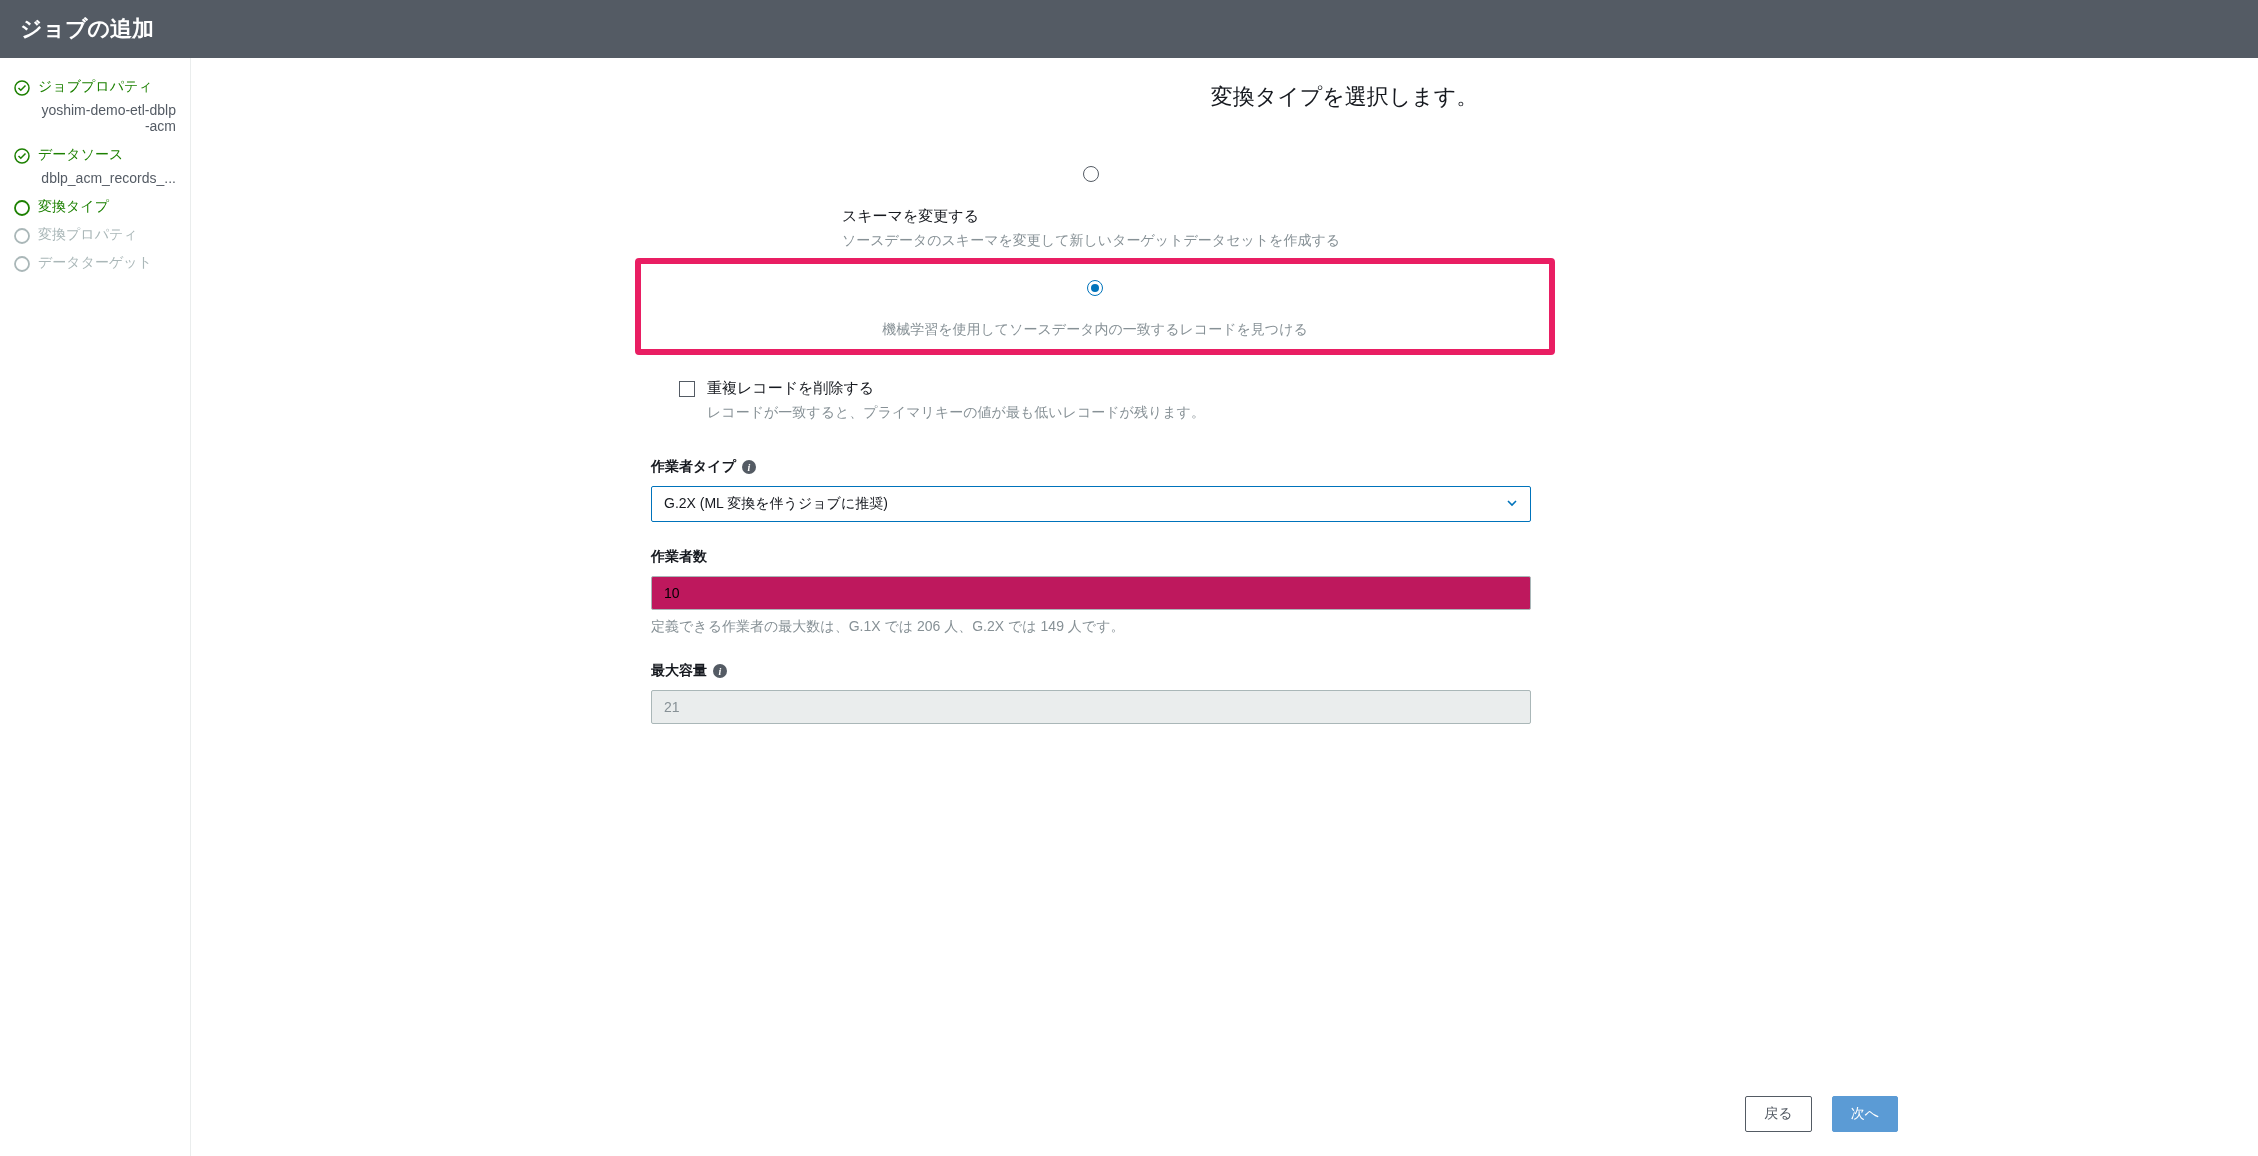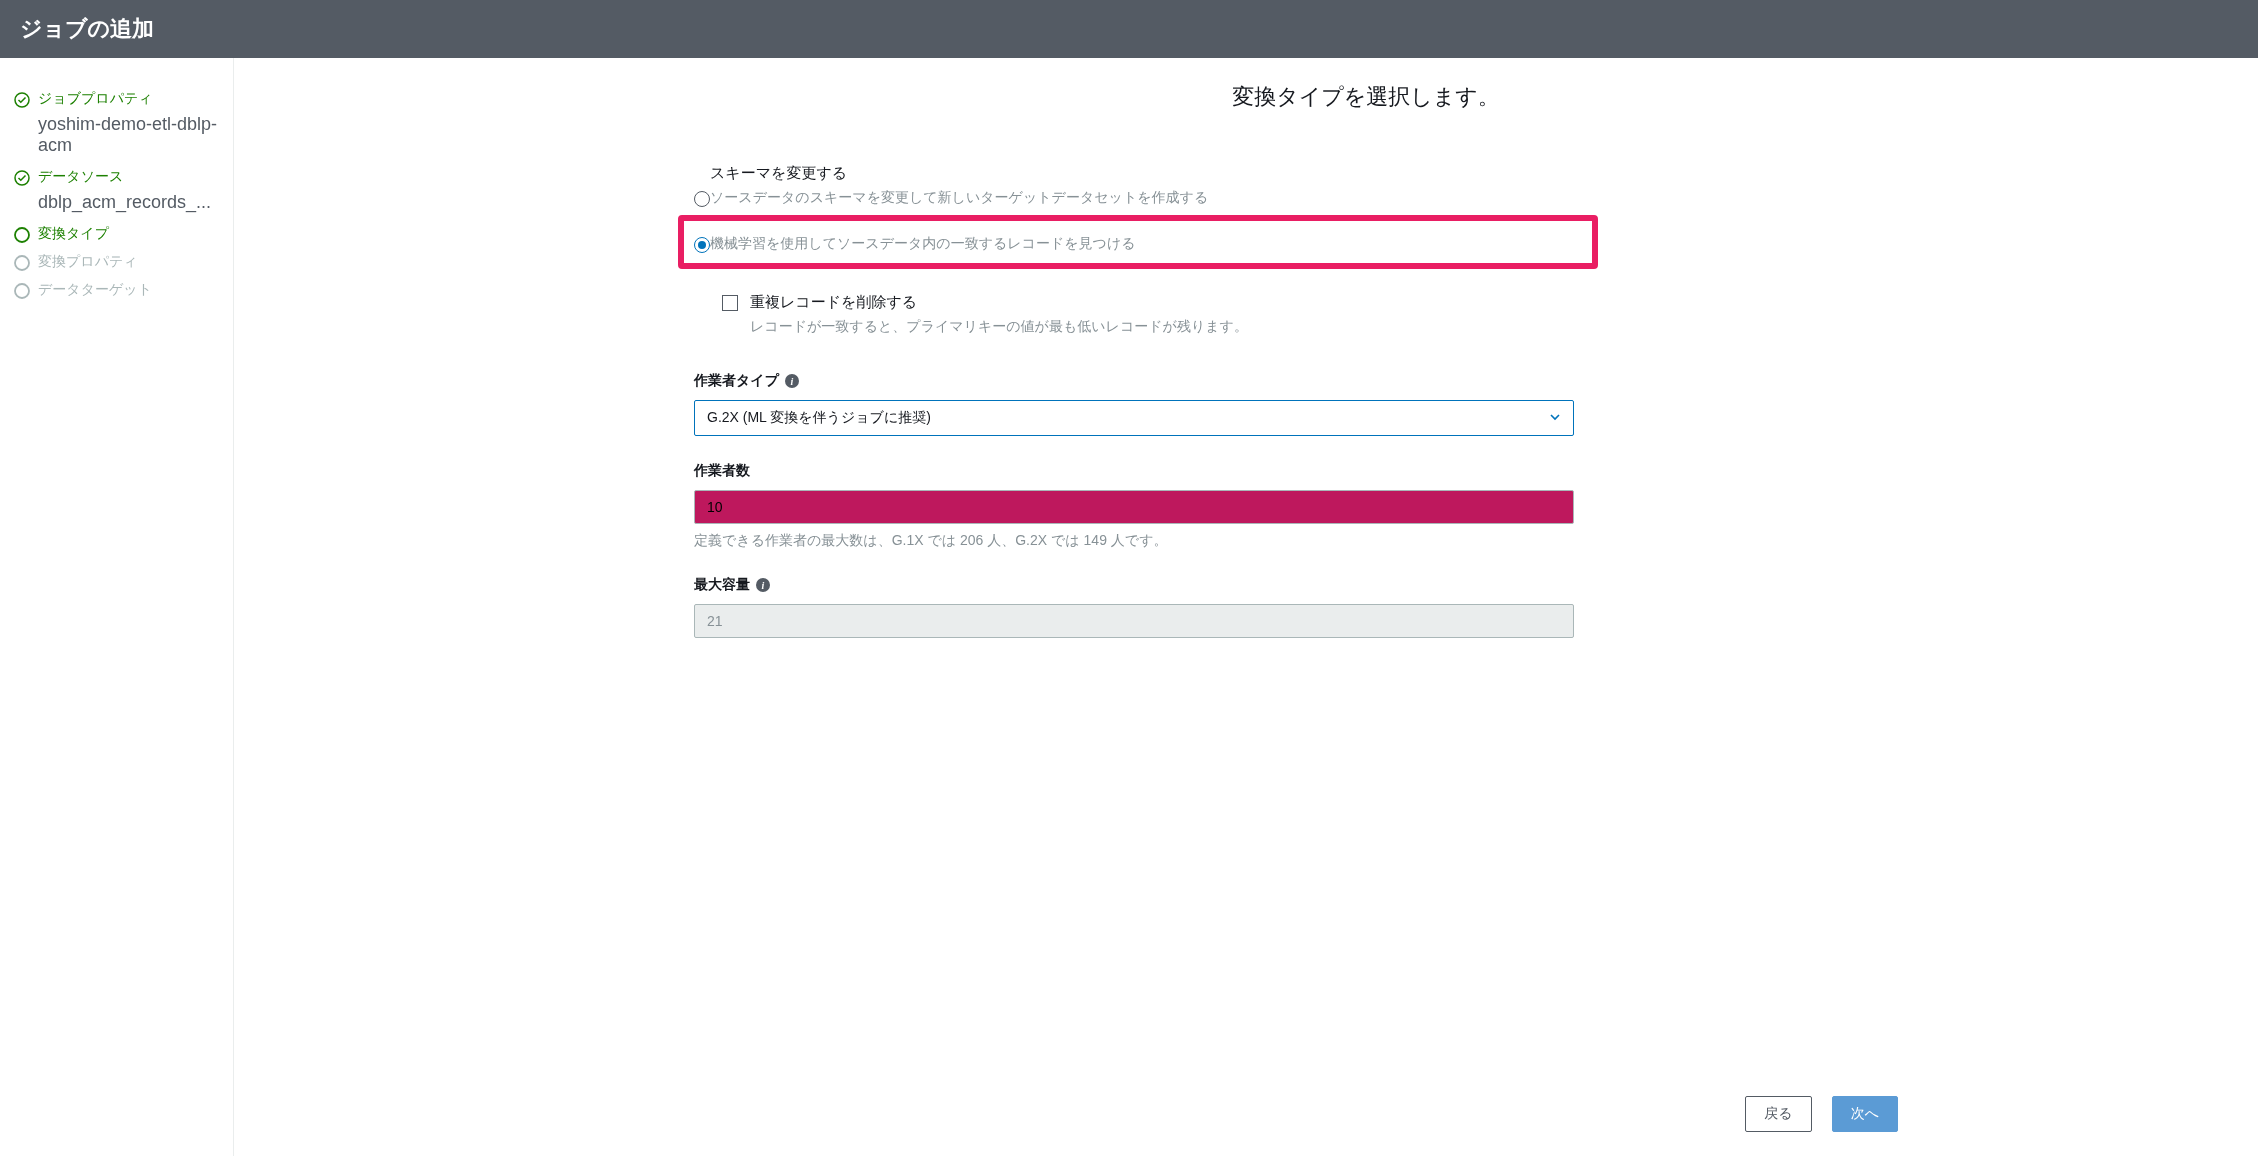--- a/index.html
+++ b/index.html
@@ -14,24 +14,25 @@
       color: #ffffff;
       padding: 14px 20px;
       font-size: 22px;
       font-weight: 600;
     }
     .layout {
       display: flex;
       min-height: calc(100vh - 58px);
     }
     .sidebar {
-      width: 234px;
-      padding: 32px 14px;
+      width: 191px;
+      padding: 20px 14px;
       border-right: 1px solid #eaeded;
       background: #ffffff;
+      text-align: right;
     }
     .step {
       display: flex;
       align-items: flex-start;
       gap: 8px;
       margin-bottom: 6px;
       font-size: 14px;
     }
     .step-icon {
       width: 16px;
@@ -39,21 +40,21 @@
       flex-shrink: 0;
       margin-top: 2px;
     }
     .step-label { color: #1d8102; }
     .step-label.current { color: #1d8102; }
     .step-label.disabled { color: #aab7b8; }
     .step-sub {
       margin-left: 24px;
       margin-bottom: 12px;
       color: #545b64;
-      font-size: 18px;
+      font-size: 14px;
       word-break: break-all;
     }
     .main {
       flex: 1;
       padding: 24px 40px 40px 40px;
       position: relative;
     }
     .page-title {
       text-align: center;
       font-size: 22px;
@@ -62,23 +63,24 @@
       margin-bottom: 50px;
       padding-left: 240px;
     }
     .content {
       max-width: 880px;
       margin-left: 420px;
     }
     .radio-group { margin-bottom: 24px; position: relative; }
     .radio-item {
       display: flex;
-      align-items: flex-end;
-      gap: 0;
+      align-items: center;
+      gap: 25px;
       padding: 2px 0 14px 0;
+      flex-direction: column;
     }
     .radio-circle {
       width: 16px;
       height: 16px;
       border: 1.5px solid #545b64;
       border-radius: 50%;
       flex-shrink: 0;
       margin-top: 2px;
       position: relative;
       background: #fff;

